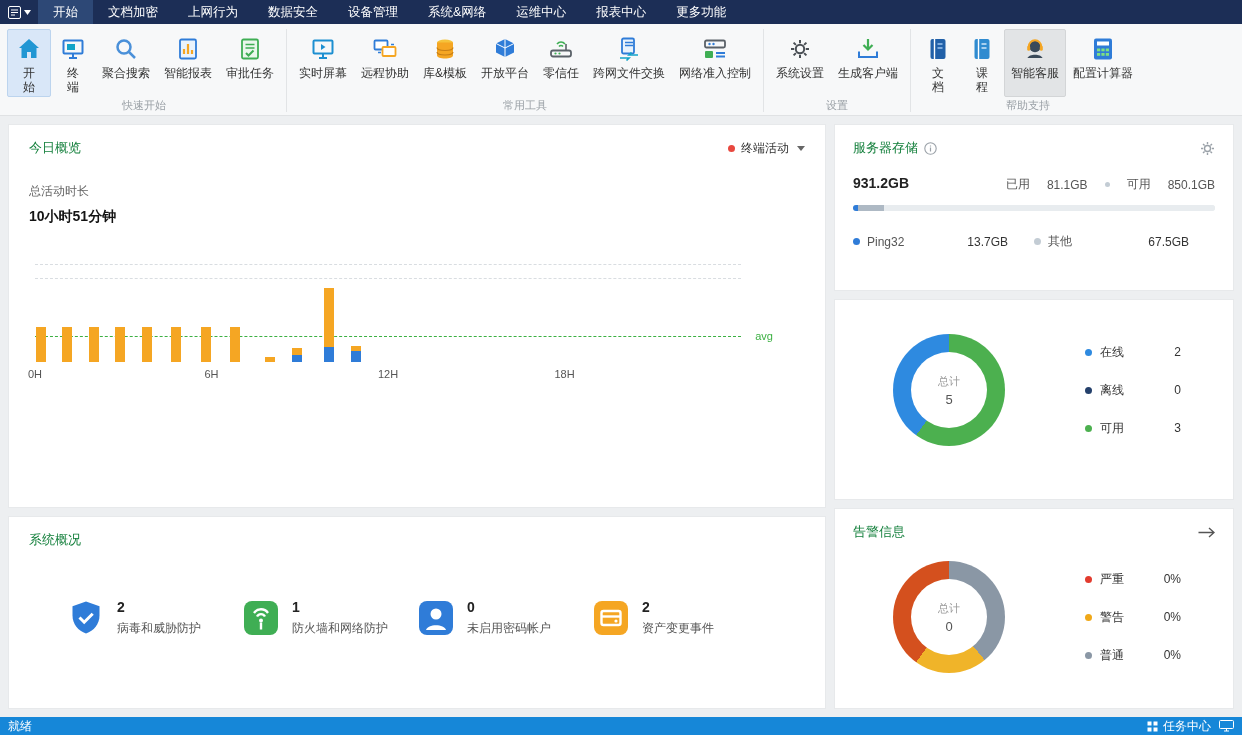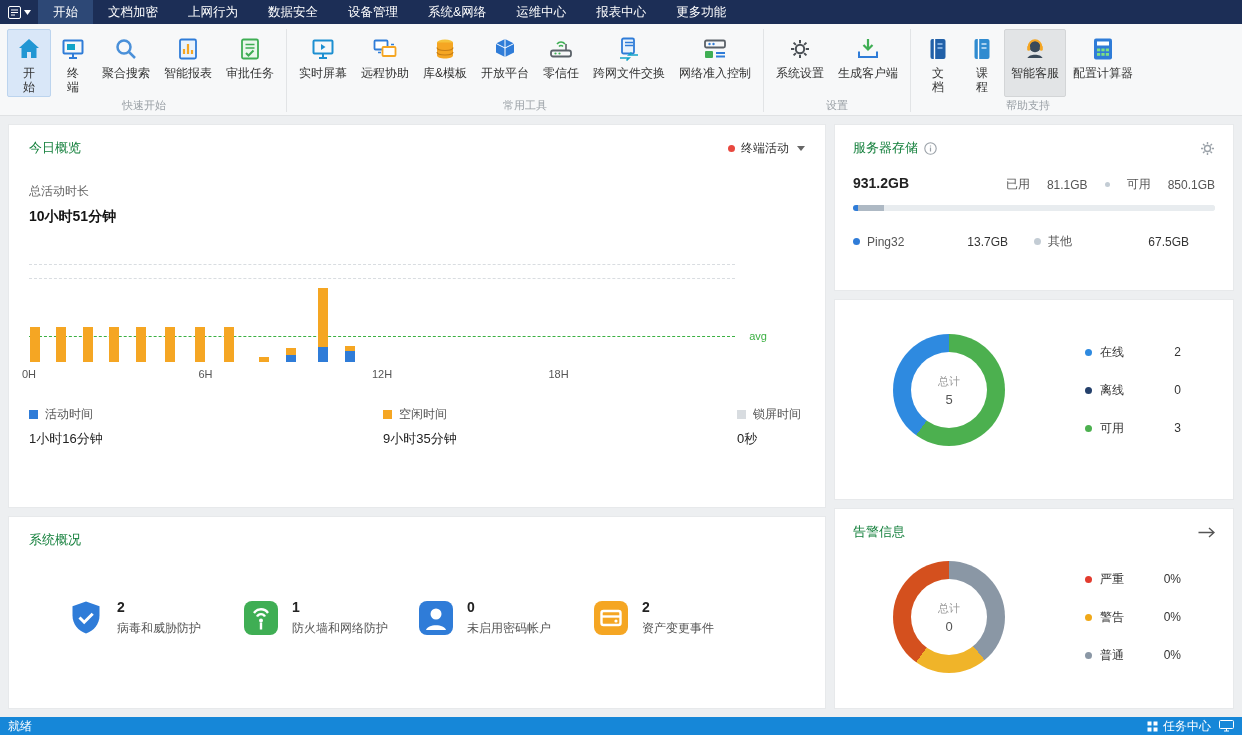--- a/index.html
+++ b/index.html
@@ -34,21 +34,21 @@
   .card-head{display:flex;align-items:center;justify-content:space-between}
   .arrow-btn{cursor:pointer;display:flex;align-items:center}
 
   
   .card-today{flex:0 0 384px}
   .filter{display:flex;align-items:center;gap:6px;cursor:pointer}
   .dot{width:7px;height:7px;border-radius:50%;display:inline-block}
   .caret{width:0;height:0;border-left:4px solid transparent;border-right:4px solid transparent;border-top:5px solid #666;margin-left:2px}
   .total-label{margin-top:26px;color:#666}
   .total-value{margin-top:8px;font-size:14px;font-weight:bold;color:#141414}
-  .chart-wrap{margin-top:24px;width:706px;position:relative}
+  .chart-wrap{margin-top:24px;margin-left:6px;width:706px;position:relative}
   .plot{position:relative;height:112px}
   .gridline{position:absolute;left:0;right:0;border-top:1px dashed #d9dde1}
   .avgline{position:absolute;left:0;right:0;border-top:1px dashed #3cb043}
   .avg-label{position:absolute;right:-32px;transform:translateY(-7px);font-size:11px;color:#3cb043}
   .bar{position:absolute;bottom:0;width:10px;height:100%;transform:translateX(-50%)}
   .bar-seg{position:absolute;left:0;right:0}
   .xlab{position:absolute;top:118px;transform:translateX(-50%);color:#555;font-size:11px}
   .today-legend{display:grid;grid-template-columns:1fr 1fr auto;margin-top:44px;padding-right:4px}
   .tl-item .row1{display:flex;align-items:center;gap:7px;color:#555}
   .tl-item .sq{width:9px;height:9px;display:inline-block}
@@ -404,43 +404,20 @@
             <div class="bar" style="left: 45.4167%;">
               <div class="bar-seg" style="background: rgb(47, 124, 216); bottom: 0%; height: 10%;"></div>
               <div class="bar-seg" style="background: rgb(245, 166, 35); bottom: 10%; height: 4.54545%;"></div>
             </div>
             <span class="xlab" style="left: 0%;">0H</span>
             <span class="xlab" style="left: 25%;">6H</span>
             <span class="xlab" style="left: 50%;">12H</span>
             <span class="xlab" style="left: 75%;">18H</span>
           </div>
       </div>
-      <div class="today-legend">
-          <div class="tl-item">
-            <div class="row1">
-              <span class="sq" style="background:#2f7cd8"></span>
-              <span>活动时间</span>
-            </div>
-            <div class="val">1小时16分钟</div>
-          </div>
-          <div class="tl-item">
-            <div class="row1">
-              <span class="sq" style="background:#f5a623"></span>
-              <span>空闲时间</span>
-            </div>
-            <div class="val">9小时35分钟</div>
-          </div>
-          <div class="tl-item">
-            <div class="row1">
-              <span class="sq" style="background:#d8dce0"></span>
-              <span>锁屏时间</span>
-            </div>
-            <div class="val">0秒</div>
-          </div>
-        </div>
     </section>
 
     <section class="card card-system">
       <div class="card-title">系统概况</div>
       <div class="sys-items">
           <div class="sys-item">
             <span><svg width="38" height="38" viewBox="0 0 38 38">
                 <path d="M19 2.5l13.5 4.8v9.2c0 8.6-5.7 15.4-13.5 18-7.8-2.6-13.5-9.4-13.5-18V7.3z" fill="#2f7cd8"></path>
                 <path d="M12.5 18.5l4.7 4.7 8.5-8.5" stroke="#fff" stroke-width="3" fill="none"></path>
               </svg></span>

